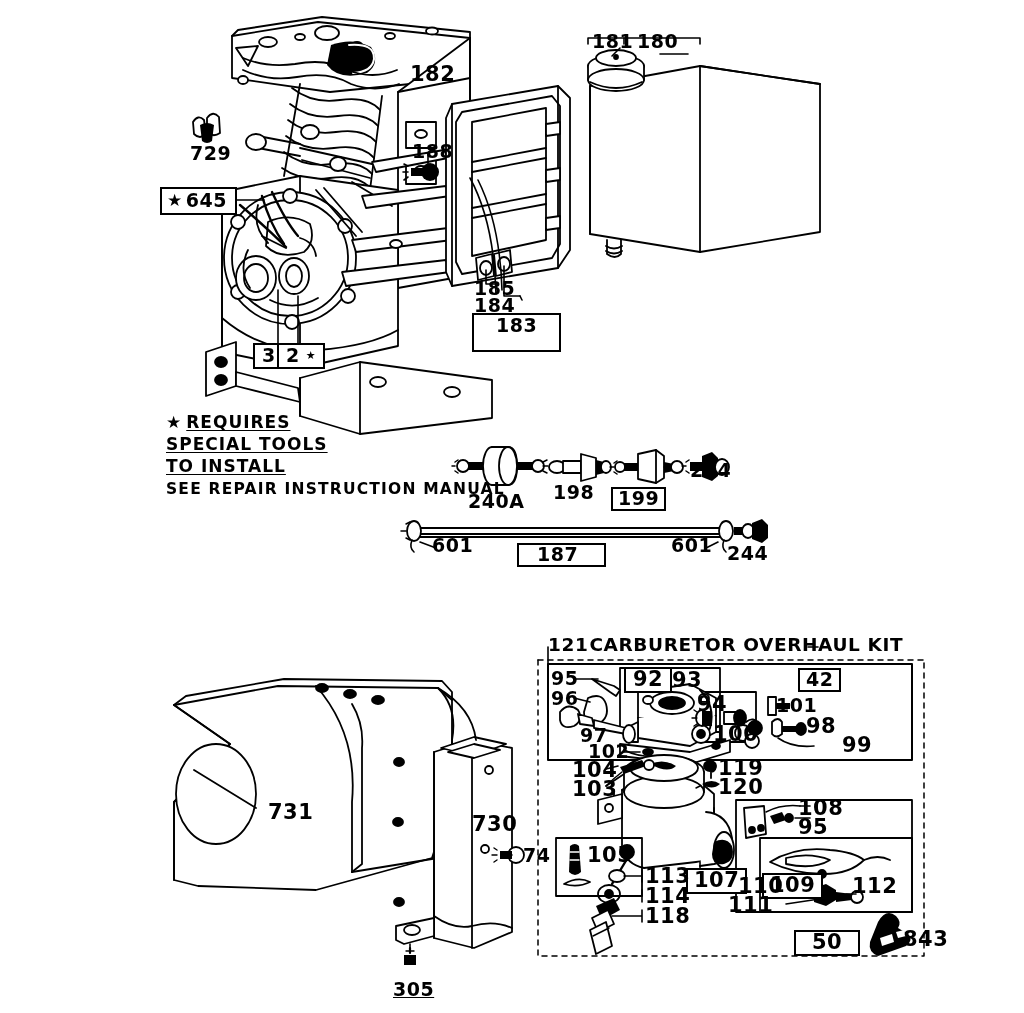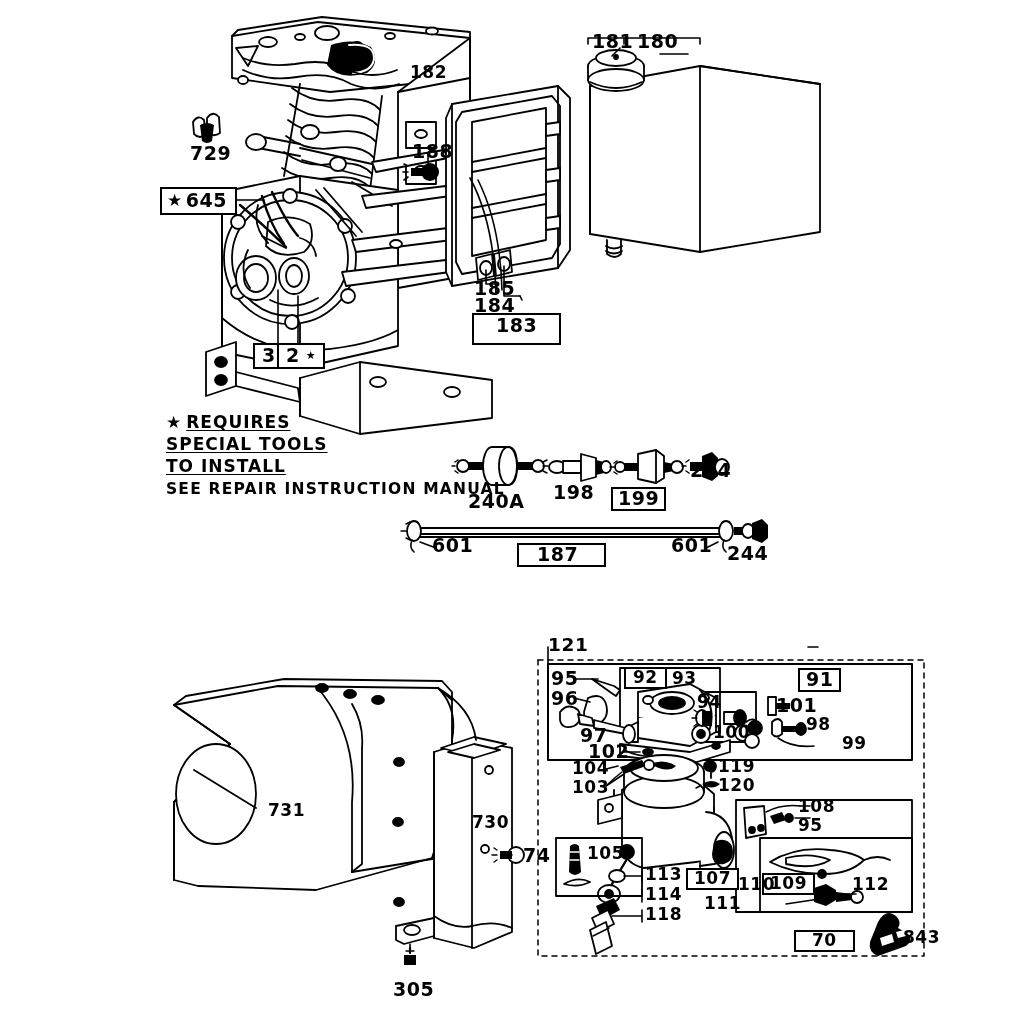--- a/index.html
+++ b/index.html
@@ -4,21 +4,21 @@
 <style>
   html,body{margin:0;padding:0;background:#ffffff;}
   body{width:1024px;height:1013px;position:relative;overflow:hidden;
        font-family:"DejaVu Sans","Liberation Sans",sans-serif;color:#000;}
   #stage{position:absolute;left:0;top:0;width:1024px;height:1013px;}
   svg.layer{position:absolute;left:0;top:0;width:1024px;height:1013px;}
 
   .lbl{position:absolute;font-family:"DejaVu Sans","Liberation Sans",sans-serif;
        font-weight:700;letter-spacing:0.5px;line-height:1;white-space:nowrap;}
   .n{font-size:19px;}
-  .n-lg{font-size:17px;}
+  .n-lg{font-size:21px;}
   .boxed{border:2px solid #000;background:#fff;padding:1px 6px 2px 6px;}
   .note{font-size:17px;font-weight:700;letter-spacing:1px;line-height:1.28;}
   .note u{text-decoration:underline;text-underline-offset:2px;}
   .seenote{font-size:15.5px;font-weight:700;letter-spacing:1.2px;}
   .kit-title{font-size:18.5px;font-weight:700;letter-spacing:0.6px;}
   .star{font-size:17px;line-height:1;}
 </style>
 </head>
 <body>
 
@@ -517,21 +517,21 @@
 <div class="lbl boxed" style="left:277px;top:343px;display:flex;align-items:center;gap:6px;padding:1px 7px 2px 7px;">
   <span class="n">2</span>
   <span style="font-size:11px;">★</span>
 </div>
 
 <div class="lbl n" style="left:592px;top:32px;">181</div>
 <div class="lbl n" style="left:637px;top:32px;">180</div>
 
 <div class="lbl n" style="left:474px;top:279px;">185</div>
 <div class="lbl n" style="left:474px;top:296px;">184</div>
-<div class="lbl boxed n" style="left:472px;top:313px;padding:1px 22px 8px 22px;">183</div>
+<div class="lbl boxed n" style="left:472px;top:313px;padding:1px 22px 15px 22px;">183</div>
 
 <div class="lbl note" style="left:166px;top:412px;">
   <div style="display:flex;align-items:center;gap:4px;">
     <span class="star">★</span>
     <u>REQUIRES</u>
   </div>
   <div><u>SPECIAL TOOLS</u></div>
   <div><u>TO INSTALL</u></div>
 </div>
 <div class="lbl seenote" style="left:166px;top:482px;">SEE REPAIR INSTRUCTION MANUAL</div>
@@ -542,27 +542,28 @@
 <div class="lbl n" style="left:690px;top:461px;">244</div>
 
 <div class="lbl n" style="left:432px;top:536px;">601</div>
 <div class="lbl boxed n" style="left:517px;top:543px;padding:0px 26px 1px 18px;">187</div>
 <div class="lbl n" style="left:671px;top:536px;">601</div>
 <div class="lbl n" style="left:727px;top:544px;">244</div>
 
 <div class="lbl n-lg" style="left:268px;top:802px;">731</div>
 <div class="lbl n-lg" style="left:472px;top:814px;">730</div>
 <div class="lbl n" style="left:523px;top:846px;">74</div>
-<div class="lbl n" style="left:393px;top:980px;">305</div>
+<div class="lbl n" style="left:393px;top:980px;text-decoration:underline;">305</div>
 
 <div class="lbl kit-title" style="left:548px;top:636px;display:flex;gap:1px;">
   <span>121</span>
+  <span>CARBURETOR OVERHAUL KIT</span>
 </div>
 
-<div class="lbl boxed n" style="left:798px;top:668px;padding:0px 6px 1px 6px;">91</div>
+<div class="lbl boxed n" style="left:798px;top:668px;padding:0px 6px 1px 6px;">42</div>
 <div class="lbl n" style="left:551px;top:669px;">95</div>
 <div class="lbl n" style="left:551px;top:689px;">96</div>
 <div class="lbl n" style="left:580px;top:726px;text-align:right;">97</div>
 <div class="lbl boxed n-lg" style="left:624px;top:667px;padding:0px 7px 1px 7px;">92</div>
 <div class="lbl n-lg" style="left:672px;top:670px;">93</div>
 <div class="lbl n-lg" style="left:697px;top:694px;">94</div>
 <div class="lbl n" style="left:776px;top:696px;">101</div>
 <div class="lbl n-lg" style="left:806px;top:716px;">98</div>
 <div class="lbl n-lg" style="left:806px;top:735px;margin-left:36px;">99</div>
 <div class="lbl n-lg" style="left:713px;top:724px;">100</div>
@@ -573,23 +574,23 @@
 <div class="lbl n-lg" style="left:718px;top:758px;">119</div>
 <div class="lbl n-lg" style="left:718px;top:777px;">120</div>
 
 <div class="lbl n-lg" style="left:798px;top:798px;">108</div>
 <div class="lbl n-lg" style="left:798px;top:817px;">95</div>
 
 <div class="lbl n-lg" style="left:587px;top:845px;">105</div>
 <div class="lbl boxed n-lg" style="left:686px;top:868px;padding:0px 6px 1px 6px;">107</div>
 <div class="lbl boxed n-lg" style="left:762px;top:873px;padding:0px 6px 1px 6px;">109</div>
 <div class="lbl n-lg" style="left:738px;top:876px;">110</div>
-<div class="lbl n-lg" style="left:704px;top:895px;">111</div>
+<div class="lbl n-lg" style="left:728px;top:895px;">111</div>
 <div class="lbl n-lg" style="left:852px;top:876px;">112</div>
 
 <div class="lbl n-lg" style="left:645px;top:866px;">113</div>
 <div class="lbl n-lg" style="left:645px;top:886px;">114</div>
 <div class="lbl n-lg" style="left:645px;top:906px;">118</div>
 
-<div class="lbl boxed n-lg" style="left:794px;top:930px;padding:0px 16px 1px 16px;">70</div>
+<div class="lbl boxed n-lg" style="left:794px;top:930px;padding:0px 16px 1px 16px;">50</div>
 <div class="lbl n-lg" style="left:903px;top:929px;">843</div>
 
 </div>
 
 </body></html>

